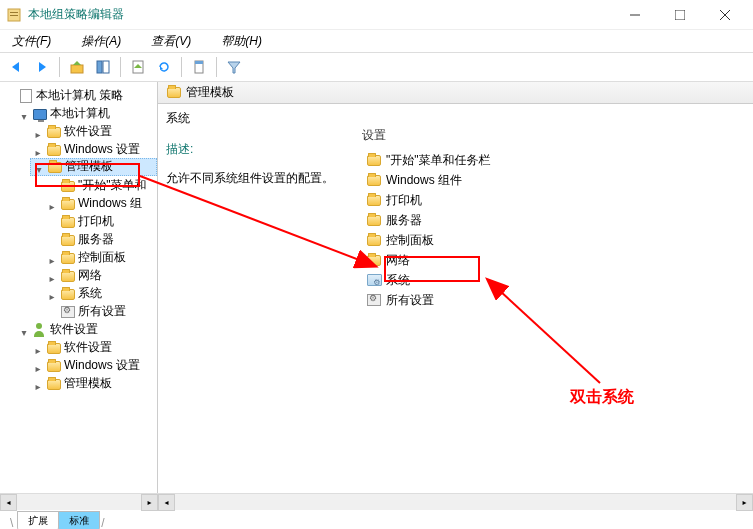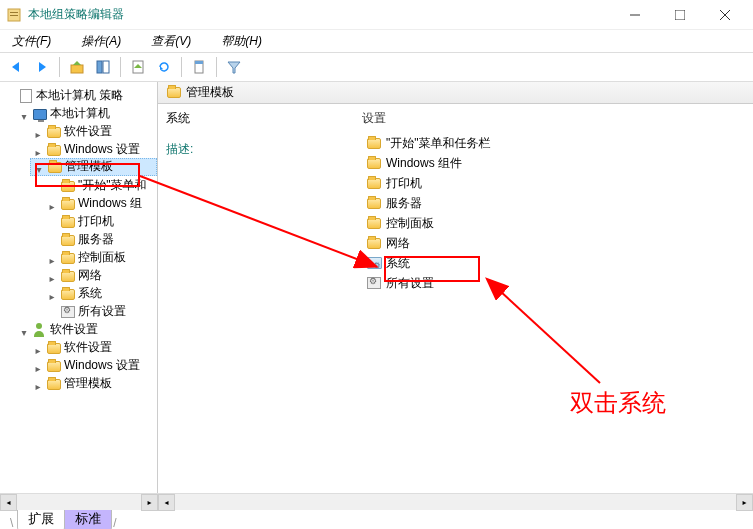--- a/index.html
+++ b/index.html
@@ -38,37 +38,37 @@
   .userico:after { content:''; position:absolute; bottom:0; left:1px; width:10px; height:6px; background:#7ab744; border-radius:5px 5px 0 0; }
   .docico { width:12px; height:14px; background:#fff; border:1px solid #999; position:relative; }
 
   .rightpane { flex: 1; display: flex; flex-direction: column; position: relative; }
   .rheader { height: 22px; background: linear-gradient(#f7f7f7,#ececec); border-bottom: 1px solid #ccc; display: flex; align-items: center; padding: 0 6px; }
   .rheader .nicon { margin-right: 4px; }
   .rbody { flex: 1; display: flex; overflow: hidden; }
   .desc { width: 200px; padding: 6px 8px; }
   .desc .h { font-weight: normal; margin-bottom: 14px; }
   .desc .lbl { color: #0f766e; margin-bottom: 12px; }
-  .list { flex: 1; padding: 6px 4px; position: relative; }
+  .list { flex: 1; padding: 23px 4px; position: relative; }
   .listhdr { margin-bottom: 6px; color: #333; }
   .litem { display: flex; align-items: center; height: 20px; padding: 0 2px; }
   .litem .nicon { margin-right: 4px; }
   .gearfold { width:15px; height:12px; background:linear-gradient(#dfeef9,#b9d8ef); border:1px solid #7aa7c9; border-radius:1px; position:relative; }
   .gearfold:after { content:'⚙'; position:absolute; font-size:8px; right:0; bottom:-2px; color:#5a7a9a; }
 
   .scrollfake { height: 17px; background: #f0f0f0; border-top: 1px solid #ddd; display: flex; }
   .sarrow { width: 17px; height: 17px; background: #e4e4e4; border: 1px solid #ccc; font-size: 8px; display: flex; align-items: center; justify-content: center; }
   .strack { flex: 1; }
 
   .tabs { height: 20px; display: flex; align-items: flex-end; padding-left: 160px; }
-  .tab { padding: 2px 10px; border: 1px solid #bbb; border-bottom: none; background: #fff; border-radius: 0 0 3px 3px; margin-right: -1px; font-size: 13px; }
-  .tab.inactive { background: #c4b5fd; }
+  .tab { padding: 2px 10px; border: 1px solid #bbb; border-bottom: none; background: #fff; border-radius: 0 0 3px 3px; margin-right: -1px; font-size: 10px; }
+  .tab.inactive { background: #7dd3fc; }
 
   .redbox { position: absolute; border: 2px solid #ff0000; pointer-events: none; }
-  .annot { position: absolute; color: #ff0000; font-size: 24px; font-weight: normal; pointer-events: none; }
+  .annot { position: absolute; color: #ff0000; font-size: 16px; font-weight: bold; pointer-events: none; }
 
   .overlay-svg { position: absolute; top: 0; left: 0; pointer-events: none; }
 </style>
 </head>
 <body>
 
 <div class="titlebar">
   <span class="icon">
     <svg width="16" height="16">
         <rect x="2" y="2" width="12" height="12" fill="#f4d98c" stroke="#c9a247"></rect>
@@ -330,20 +330,21 @@
     <div class="rheader">
       <span class="nicon">
           <span class="folder"></span>
         </span>
       <span>管理模板</span>
     </div>
     <div class="rbody">
       <div class="desc">
         <div class="h">系统</div>
         <div class="lbl">描述:</div>
+        <div>允许不同系统组件设置的配置。</div>
       </div>
       <div class="list">
         <div class="listhdr">设置</div>
         <div class="litem">
             <span class="nicon">
               <span class="folder"></span>
             </span>
             <span>"开始"菜单和任务栏</span>
           </div>
         <div class="litem">

